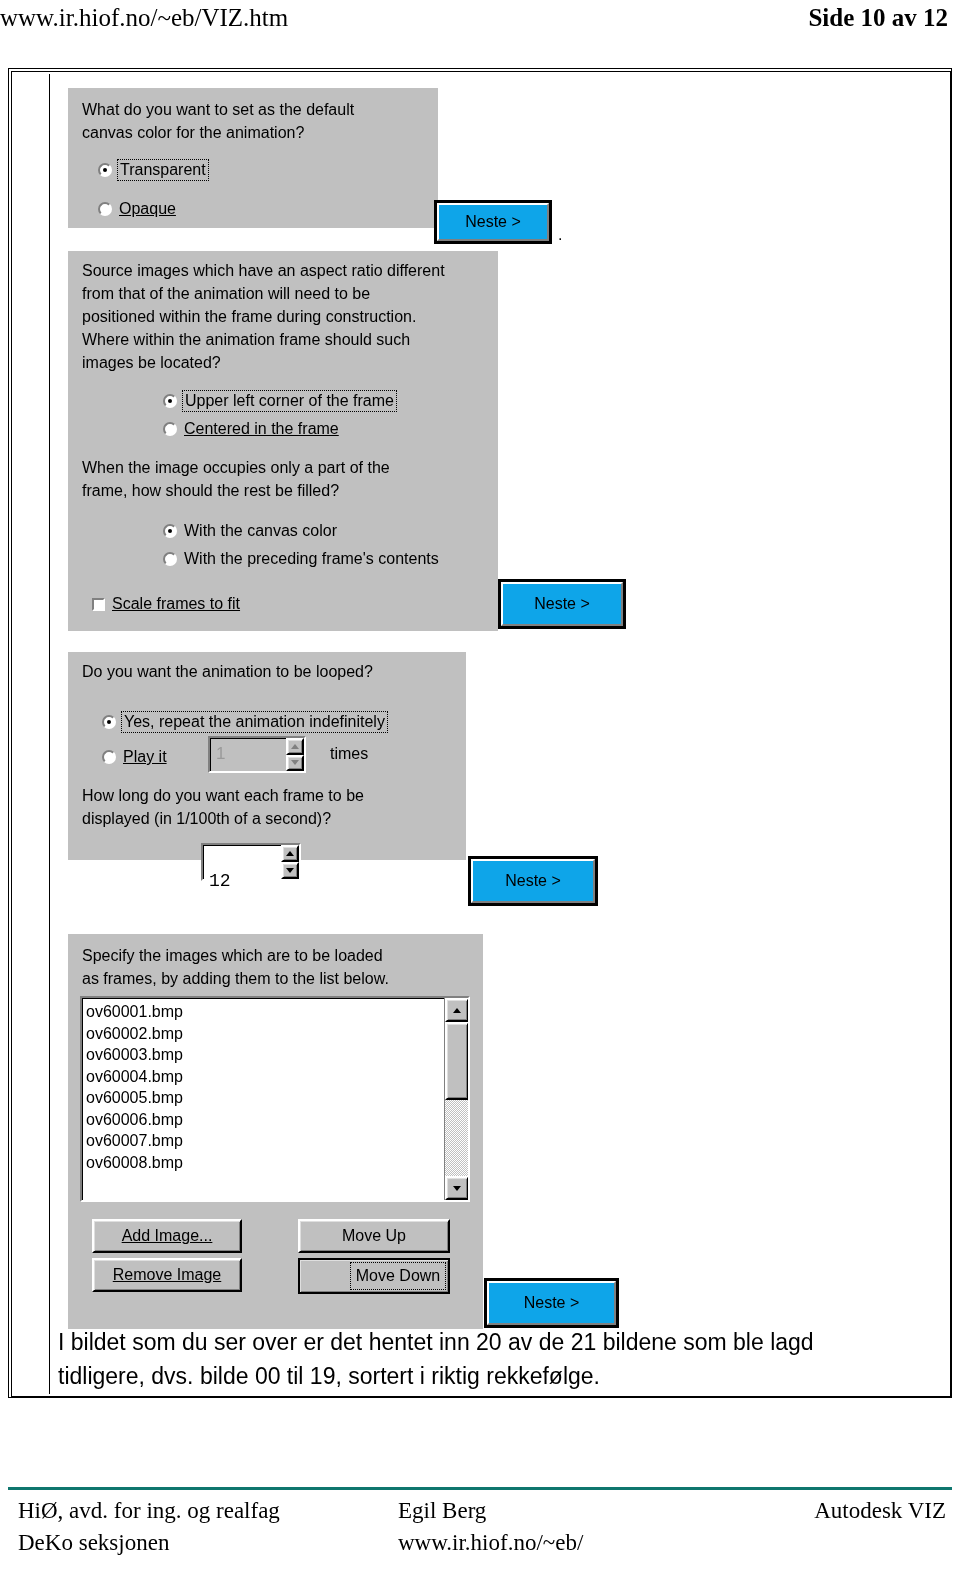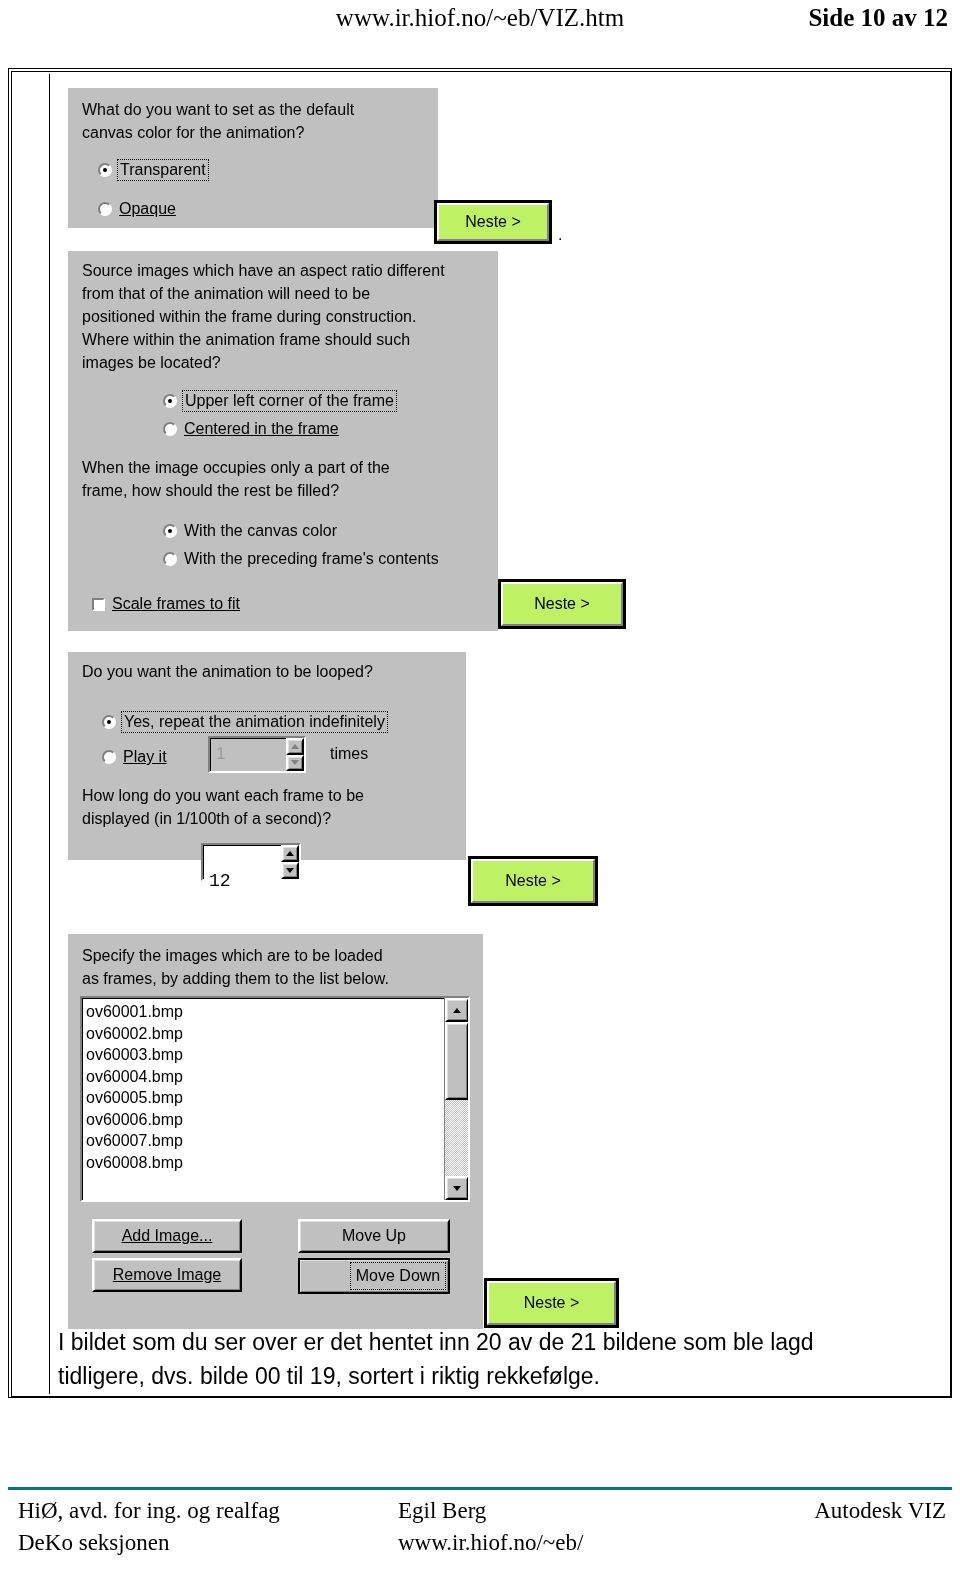--- a/index.html
+++ b/index.html
@@ -10,21 +10,21 @@
     color:#000; overflow:hidden; position:relative;
   }
 
   
   .page-header {
     position:absolute; left:0; top:0; width:960px; height:44px;
     display:flex; align-items:center;
   }
   .hdr-url {
     position:absolute; left:0; right:0; top:4px;
-    text-align:center; font-size:25px; letter-spacing:0px;
+    text-align:left; font-size:25px; letter-spacing:0px;
   }
   .hdr-page {
     position:absolute; right:12px; top:4px;
     font-size:25px; font-weight:bold;
   }
 
   
   .content-table {
     position:absolute; left:8px; top:68px; width:944px; height:1330px;
     border:1px solid #000; background:#fff;
@@ -77,21 +77,21 @@
   
   .btn {
     background:#c0c0c0; border:2px solid;
     border-color:#ffffff #000000 #000000 #ffffff;
     box-shadow: inset 1px 1px 0 #dfdfdf, inset -1px -1px 0 #808080;
     font-family:"Liberation Sans", sans-serif; font-size:16px;
     display:flex; align-items:center; justify-content:center;
     position:absolute; color:#000;
   }
   .btn.default {          
-    border:3px solid #000; background:#bef264;
+    border:3px solid #000; background:#0ea5e9;
     box-shadow:none;
   }
   .btn.default .inner {
     width:100%; height:100%;
     border:2px solid; border-color:#ffffff #808080 #808080 #ffffff;
     display:flex; align-items:center; justify-content:center;
   }
   .btn.focusbtn { }
   .btn.focusbtn .inner2 {
     width:calc(100% - 6px); height:calc(100% - 6px);

